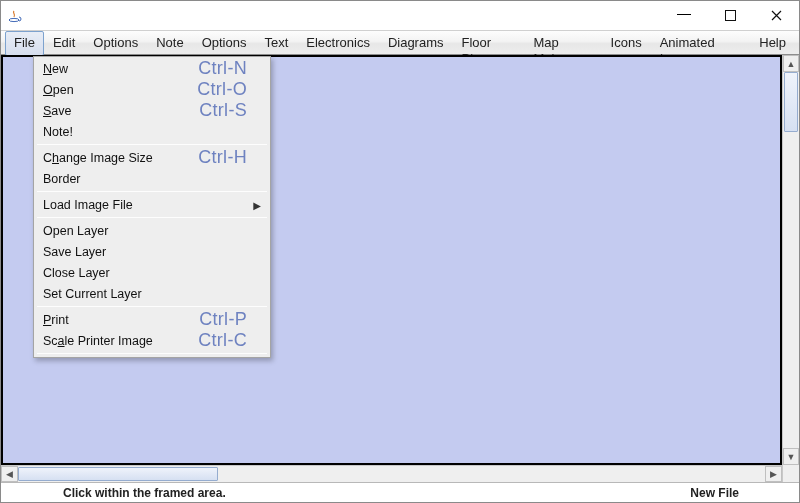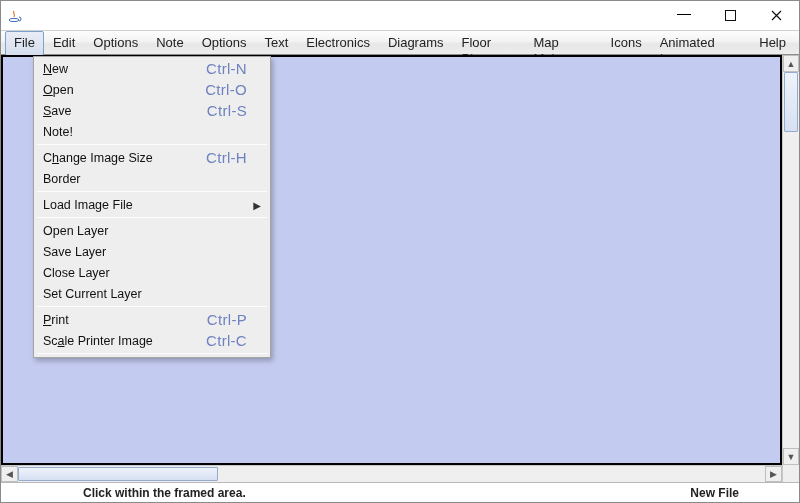--- a/index.html
+++ b/index.html
@@ -94,21 +94,21 @@
   .scroll-corner { width:17px; height:17px; background:#efefef; border-left:1px solid #c8c8c8;}
   
   .statusbar {
     height:20px;
     background:#ffffff;
     border-top:1px solid #b8b8b8;
     display:flex; align-items:center;
     font-weight:600; font-size:12px; color:#222;
     position:relative;
   }
-  .status-left { position:absolute; left:62px;margin-left:20px; }
+  .status-left { position:absolute; left:62px; }
   .status-right { position:absolute; right:60px; }
   
   .dropdown {
     position:absolute;
     top:55px; 
     left:4px;
     width:238px;
     background:#eeeeee;
     border:1px solid #a4a4a4;
     box-shadow: 2px 3px 5px rgba(0,0,0,0.25);
@@ -117,21 +117,21 @@
     margin-left:28px;
   }
   .dd-item {
     display:flex; align-items:center; justify-content:space-between;
     height:21px;
     padding:0 22px 0 8px;
     font-size:12.5px;
     color:#111;
     position:relative;
   }
-  .dd-short { color:#6e82c0; font-size:15px; letter-spacing:0.3px;}
+  .dd-short { color:#6e82c0; font-size:18px; letter-spacing:0.3px;}
   .dd-sep {
     height:1px; margin:2px 2px;
     background:#b4b4b4;
     border-bottom:1px solid #fdfdfd;
   }
   .dd-sub-arrow {
     position:absolute; right:8px; top:50%; transform:translateY(-50%);
     font-size:10px; color:#333;
   }
   .dd-label span.ul { text-decoration:underline; }

